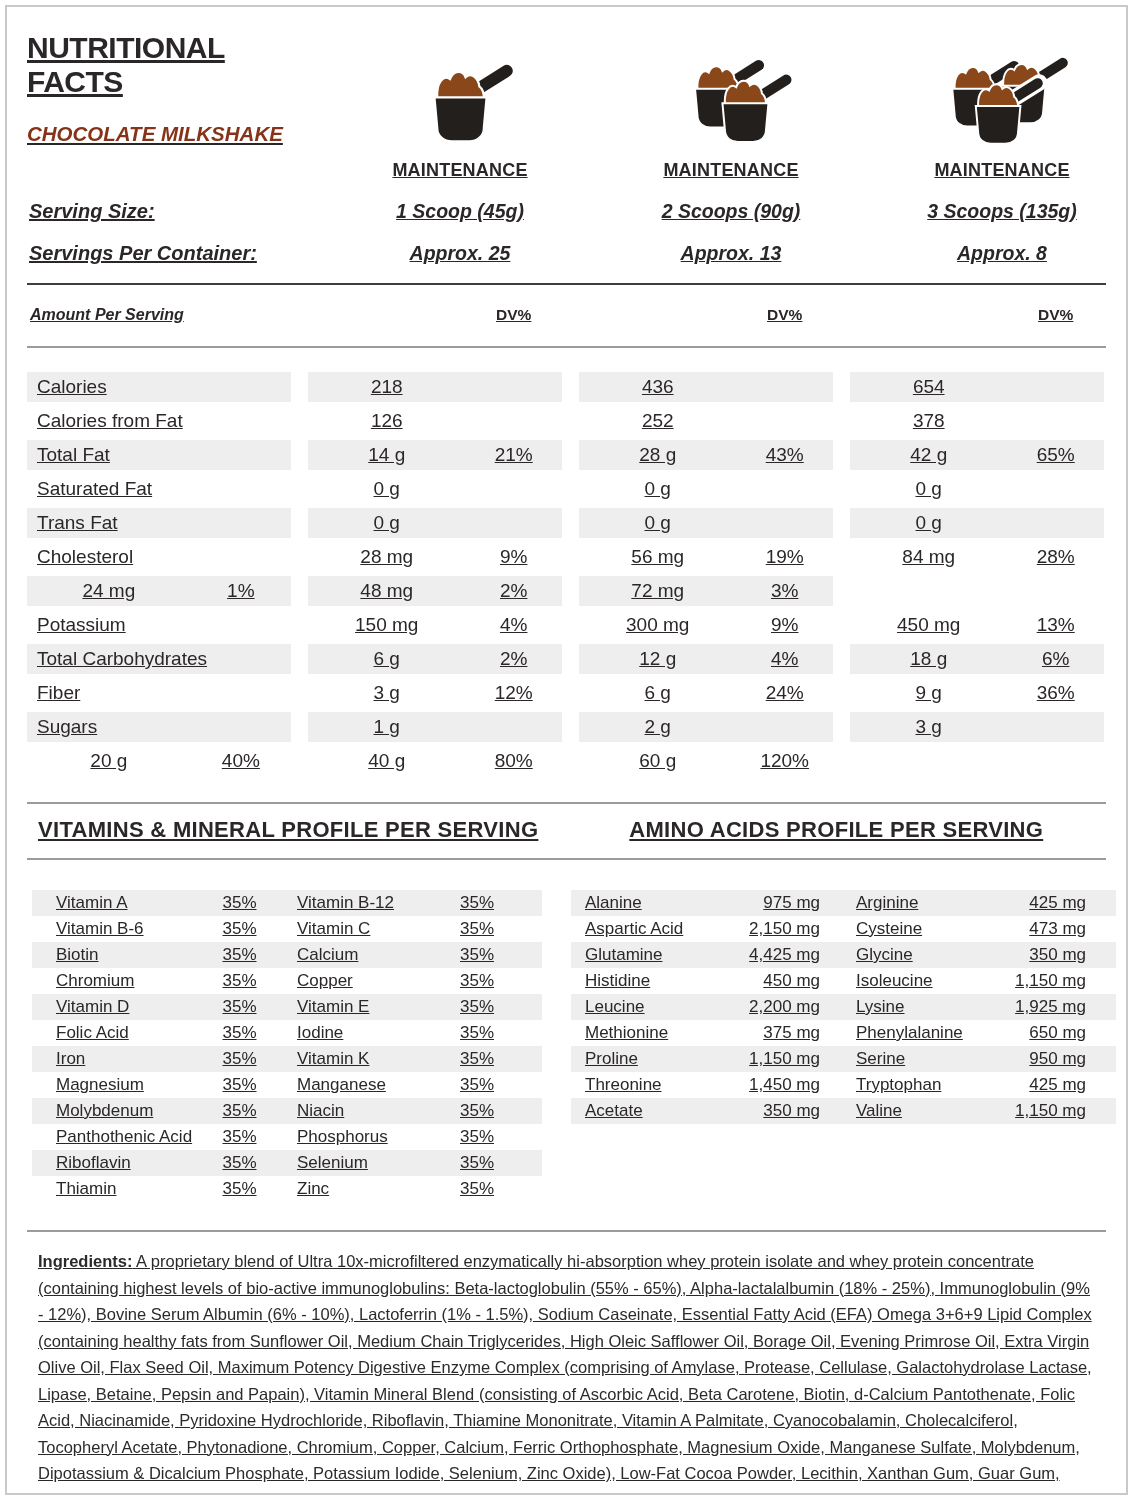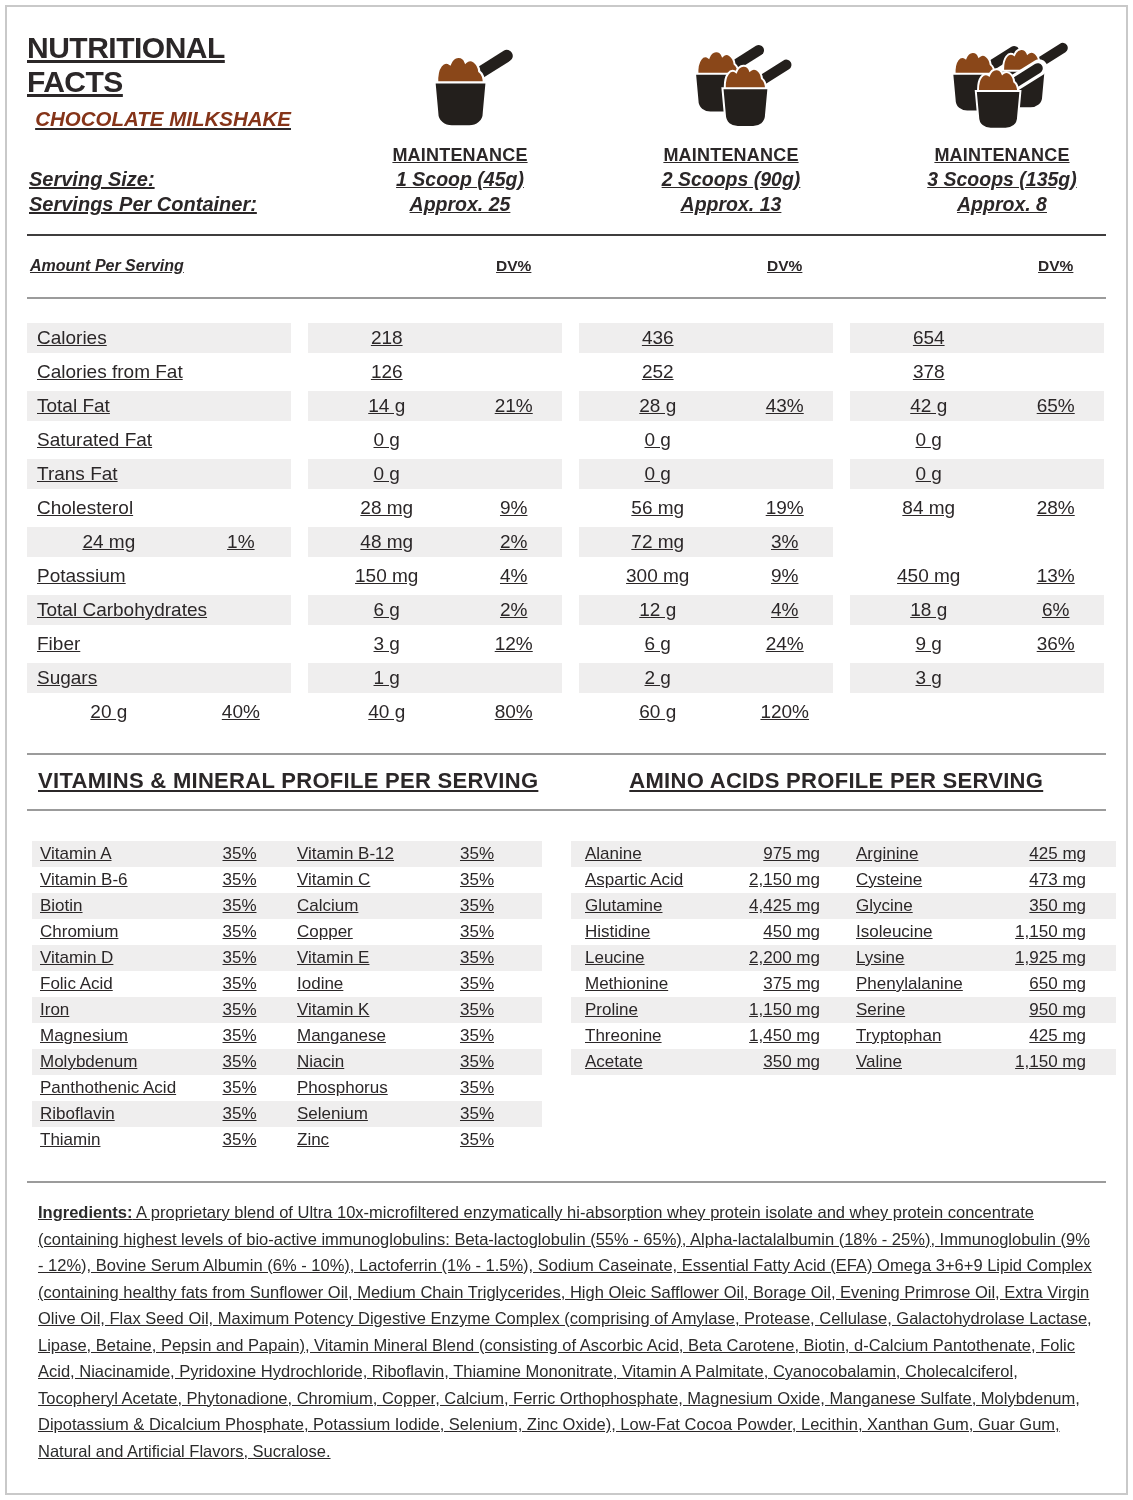--- a/index.html
+++ b/index.html
@@ -19,24 +19,24 @@
     overflow:hidden;
     text-decoration:underline;
   }
   .grid4 {
     display:grid;
     grid-template-columns:264px 254px 254px 254px;
     column-gap:17px;
   }
   
   .brand h1 { font-size:30px; font-weight:700; letter-spacing:-0.5px; color:#2b2728; }
-  .brand h2 { font-size:20.5px; font-weight:700; font-style:italic; color:#853419; margin-top:8px;text-align:right; }
+  .brand h2 { font-size:20.5px; font-weight:700; font-style:italic; color:#853419; margin-top:23px; }
   .icon-cell { display:flex; align-items:flex-end; justify-content:center; transform:translateX(25px); }
   .tier { text-align:center; font-size:18px; font-weight:700; letter-spacing:0.2px; margin-top:14px; transform:translateX(25px); }
-  .srow { margin-top:2px; align-items:baseline; }
+  .srow { margin-top:19px; align-items:baseline; }
   .srow .slabel { font-size:20px; font-weight:700; font-style:italic; padding-left:2px; }
   .srow .sval { text-align:center; font-size:19.5px; font-weight:600; font-style:italic; transform:translateX(25px); }
   
   .rule-dark { border:none; border-top:2px solid #3f3d3e; margin-top:18px; }
   .rule-gray { border:none; border-top:2px solid #9b9b9b; }
   
   .amount-head { padding:15px 0 16px 0; align-items:center; }
   .amount-head .ah-label { font-size:16px; font-weight:700; font-style:italic; padding-left:3px; }
   .dv-head { font-size:15.5px; font-weight:700; }
   
@@ -52,21 +52,21 @@
   .sect-heads { display:flex; padding:13px 0 15px 0; }
   .sect-heads .left  { width:50%; font-size:22px; font-weight:700; letter-spacing:0.3px; padding-left:11px; }
   .sect-heads .right { width:50%; font-size:22px; font-weight:700; letter-spacing:0.3px; text-align:center; }
   
   .lists { display:flex; margin-top:30px; align-items:flex-start; }
   .vit-list { margin-left:5px; width:510px; }
   .amino-list { margin-left:29px; width:545px; }
   .v-row, .a-row { height:26px; align-items:center; font-size:17px; display:grid; }
   .v-row:nth-child(odd), .a-row:nth-child(odd) { background:#efeeee; }
   .v-row { grid-template-columns:180px 55px 30px 155px 50px 40px; }
-  .v-row .n1 { padding-left:8px; }
+  .v-row .n1 { padding-left:24px; }
   .v-row .v1, .v-row .v2 { text-align:center; }
   .a-row { grid-template-columns:130px 105px 36px 150px 80px 30px; padding-left:14px; }
   .a-row .v1, .a-row .v2 { text-align:right; }
   
   .ing-rule { margin-top:28px; }
   .ingredients {
     margin-top:16px; padding:0 10px 0 11px;
     font-size:16.5px; line-height:26.5px; color:#2b2b2b;
     text-align:left;
   }

